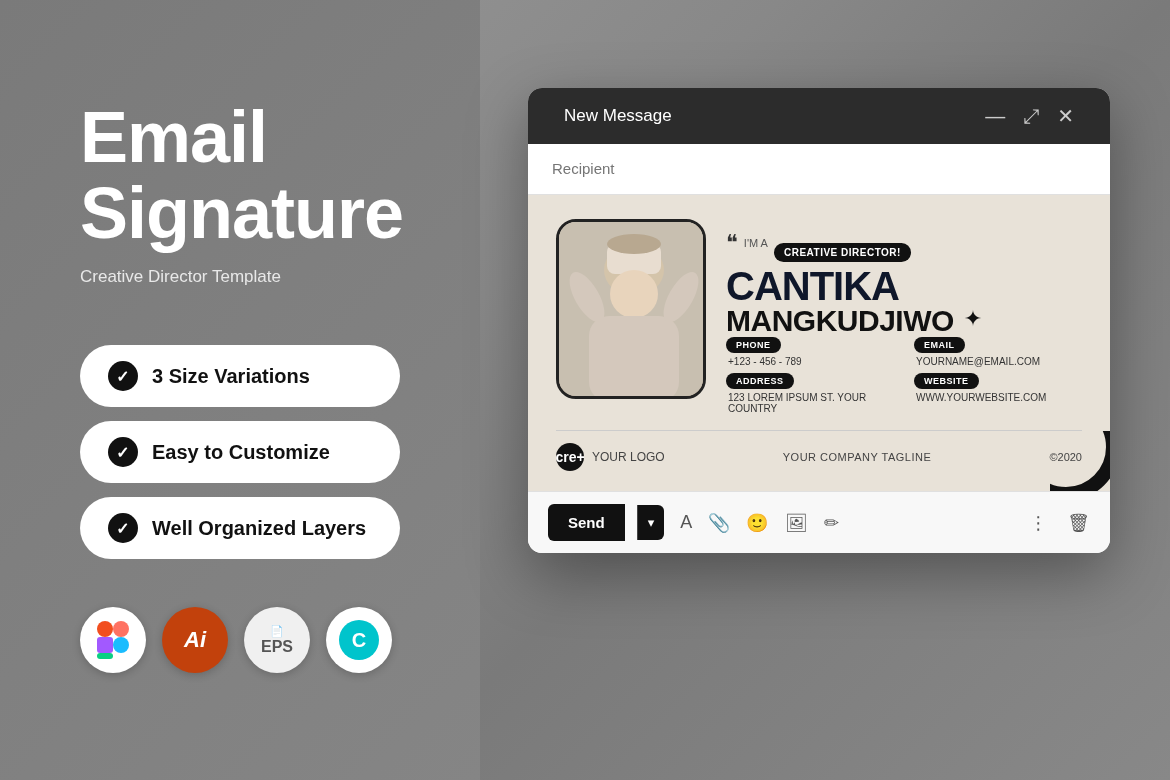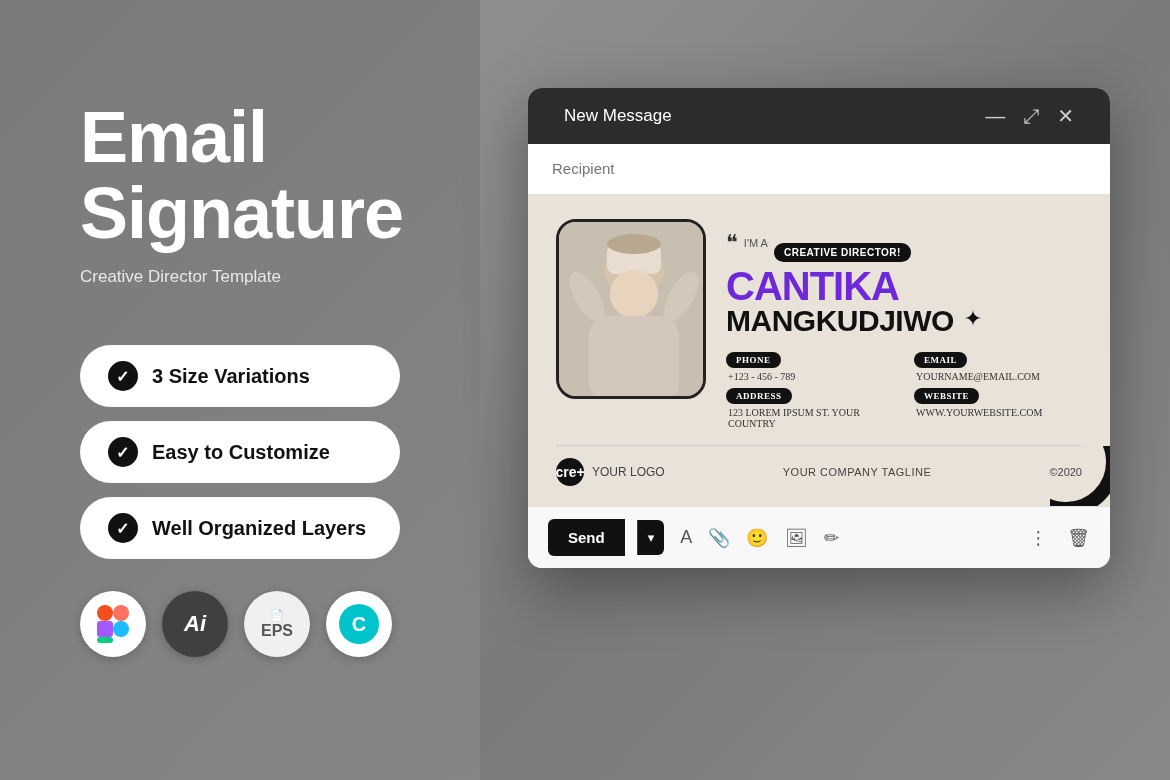--- a/index.html
+++ b/index.html
@@ -42,21 +42,21 @@
       color: #e8e8e8;
       font-size: 17px;
       font-weight: 400;
       margin-bottom: 58px;
     }
 
     .feature-list {
       display: flex;
       flex-direction: column;
       gap: 14px;
-      margin-bottom: 32px;
+      margin-bottom: 48px;
     }
 
     .feature-item {
       background: #fff;
       border-radius: 50px;
       padding: 16px 28px;
       display: flex;
       align-items: center;
       gap: 14px;
       width: 320px;
@@ -215,21 +215,21 @@
       border-radius: 20px;
       letter-spacing: 0.5px;
       display: inline-block;
       vertical-align: middle;
       margin-top: 20px;
     }
 
     .sig-name {
       font-size: 40px;
       font-weight: 900;
-      color: #6d28d9;
+      color: #0f172a;
       line-height: 1;
       margin-top: 4px;
       letter-spacing: -1px;
     }
 
     .sig-name-line2 {
       font-size: 30px;
       font-weight: 900;
       color: #111;
       line-height: 1;
@@ -240,22 +240,21 @@
       font-size: 22px;
       color: #111;
       display: inline-block;
       margin-left: 6px;
     }
 
     .sig-contacts {
       display: grid;
       grid-template-columns: 1fr 1fr;
       gap: 6px 20px;
-      margin-top: 16px;
-      font-family: Liberation Serif, serif;
+      margin-top: 1px;
     }
 
     .contact-group {
       display: flex;
       flex-direction: column;
       gap: 3px;
     }
 
     .contact-label-btn {
       background: #111;
@@ -429,21 +428,21 @@
     <div class="tool-circle" style="background:#fff; padding: 4px;">
       <svg width="32" height="38" viewBox="0 0 32 38" fill="none" xmlns="http://www.w3.org/2000/svg">
         <rect x="0" y="0" width="16" height="16" rx="8" fill="#f24e1e"></rect>
         <rect x="16" y="0" width="16" height="16" rx="8" fill="#ff7262"></rect>
         <rect x="0" y="16" width="16" height="16" rx="3" fill="#a259ff"></rect>
         <circle cx="24" cy="24" r="8" fill="#1abcfe"></circle>
         <rect x="0" y="32" width="16" height="6" rx="3" fill="#0acf83"></rect>
       </svg>
     </div>
 
-    <div class="tool-circle" style="background:#404040; color:#fff; font-weight:900; font-size:22px; font-style:italic;">
+    <div class="tool-circle" style="background:#c2410c; color:#fff; font-weight:900; font-size:22px; font-style:italic;">
       Ai
     </div>
 
     <div class="tool-circle" style="background:#f0f0f0; color:#444; font-size:13px; font-weight:700; flex-direction: column; gap:0;">
       <span style="font-size:11px; color:#666;">📄</span>
       <span style="font-size:16px; color:#555; font-weight:700;">EPS</span>
     </div>
 
     <div class="tool-circle" style="background:#fff; overflow:hidden; padding:4px;">
       <svg width="40" height="40" viewBox="0 0 40 40">

